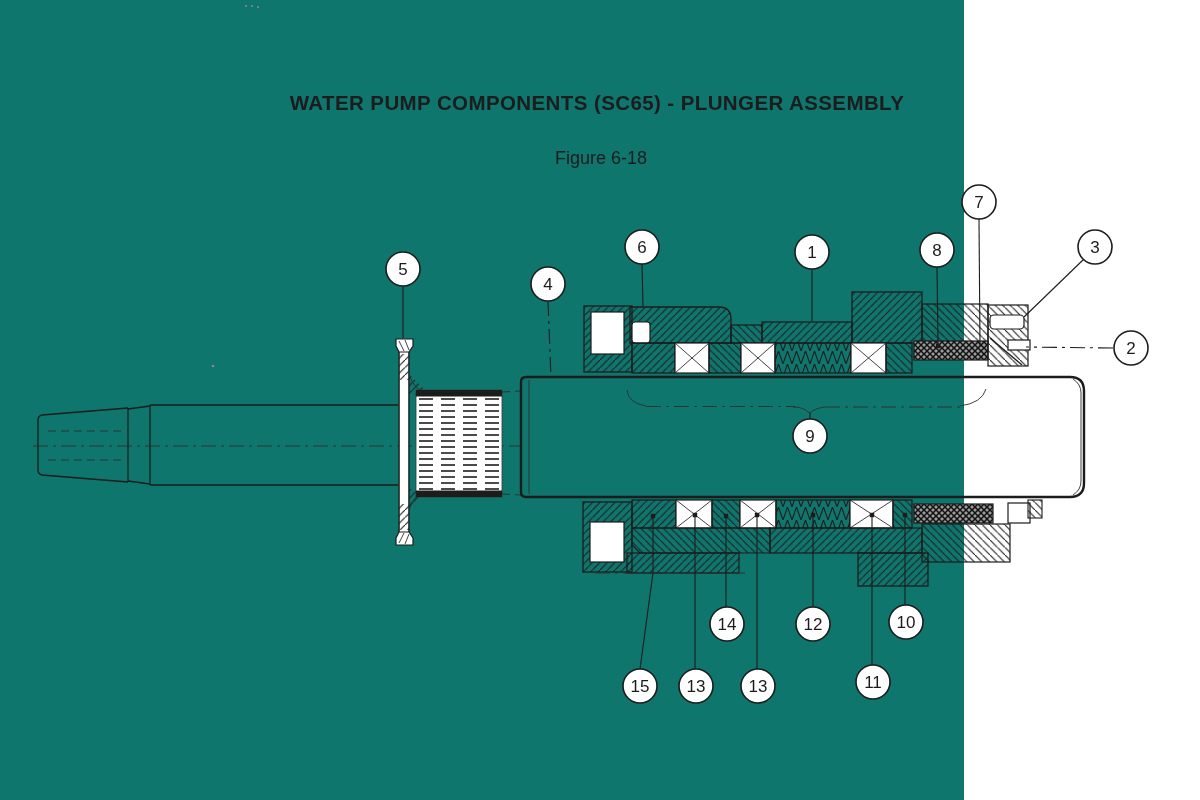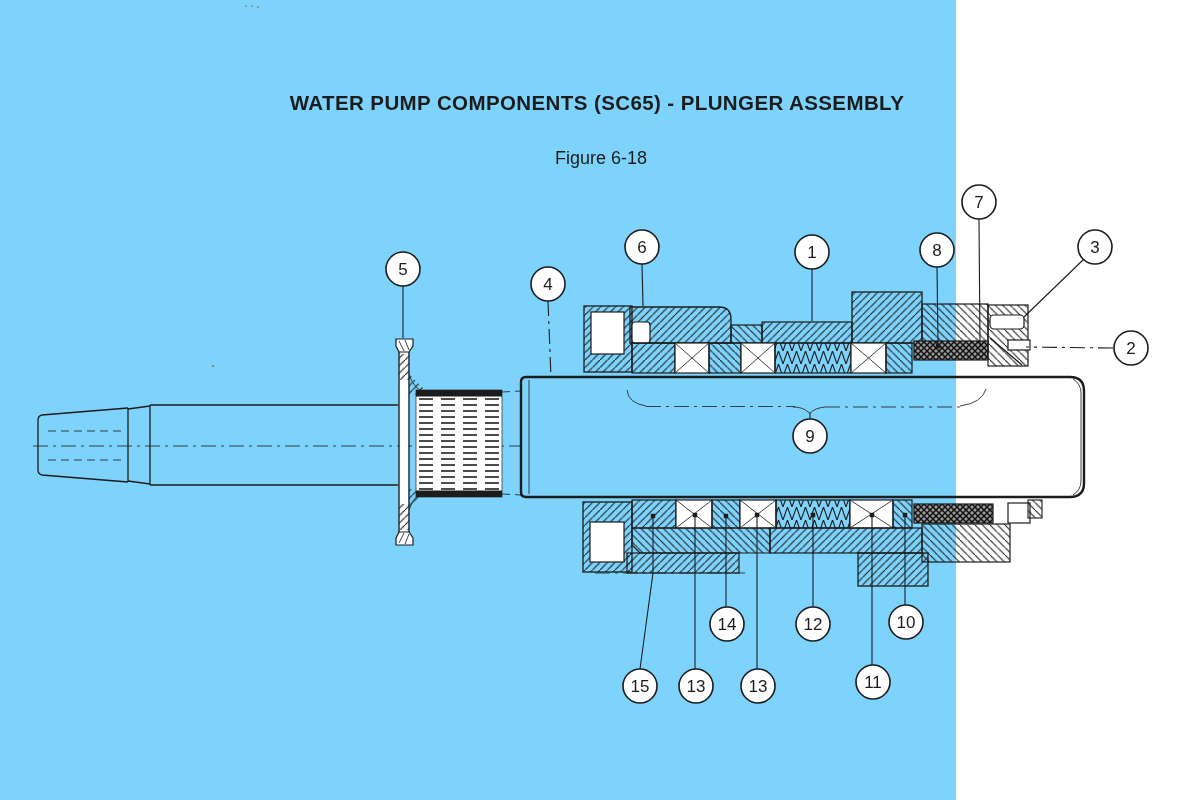--- a/index.html
+++ b/index.html
@@ -1,17 +1,17 @@
 <!DOCTYPE html>
 <html style="--ink: #1c1c1c;"><head>
 <meta charset="utf-8">
 <style>
   html,body{margin:0;padding:0;background:#fff;width:1200px;height:800px;overflow:hidden;}
-  .page{position:relative;width:956px;height:800px;background:#7dd3fc;
-        font-family:"Liberation Sans", sans-serif;}
+  .page{position:relative;width:956px;height:800px;background:#0f766e;
+        font-family:"Liberation Sans", sans-serif;padding-left:8px;}
   svg{position:absolute;left:0;top:0;}
   .fig-title{font-family:"Liberation Sans", sans-serif;font-size:20.5px;font-weight:700;
              letter-spacing:.4px;fill:var(--ink,#1c1c1c);}
   .fig-caption{font-family:"Liberation Sans", sans-serif;font-size:18px;fill:var(--ink,#1c1c1c);}
   .ln{fill:none;stroke:var(--ink,#1c1c1c);stroke-width:1.3;}
   .ln-heavy{fill:none;stroke:var(--ink,#1c1c1c);stroke-width:2.4;}
   .ln-thin{fill:none;stroke:#2e2e2e;stroke-width:.9;}
   .dashdot{stroke-dasharray:15 5 3 5;}
   .dashed{stroke-dasharray:8 5;}
   .whitefill{fill:#ffffff;stroke:var(--ink,#1c1c1c);stroke-width:1.2;}

